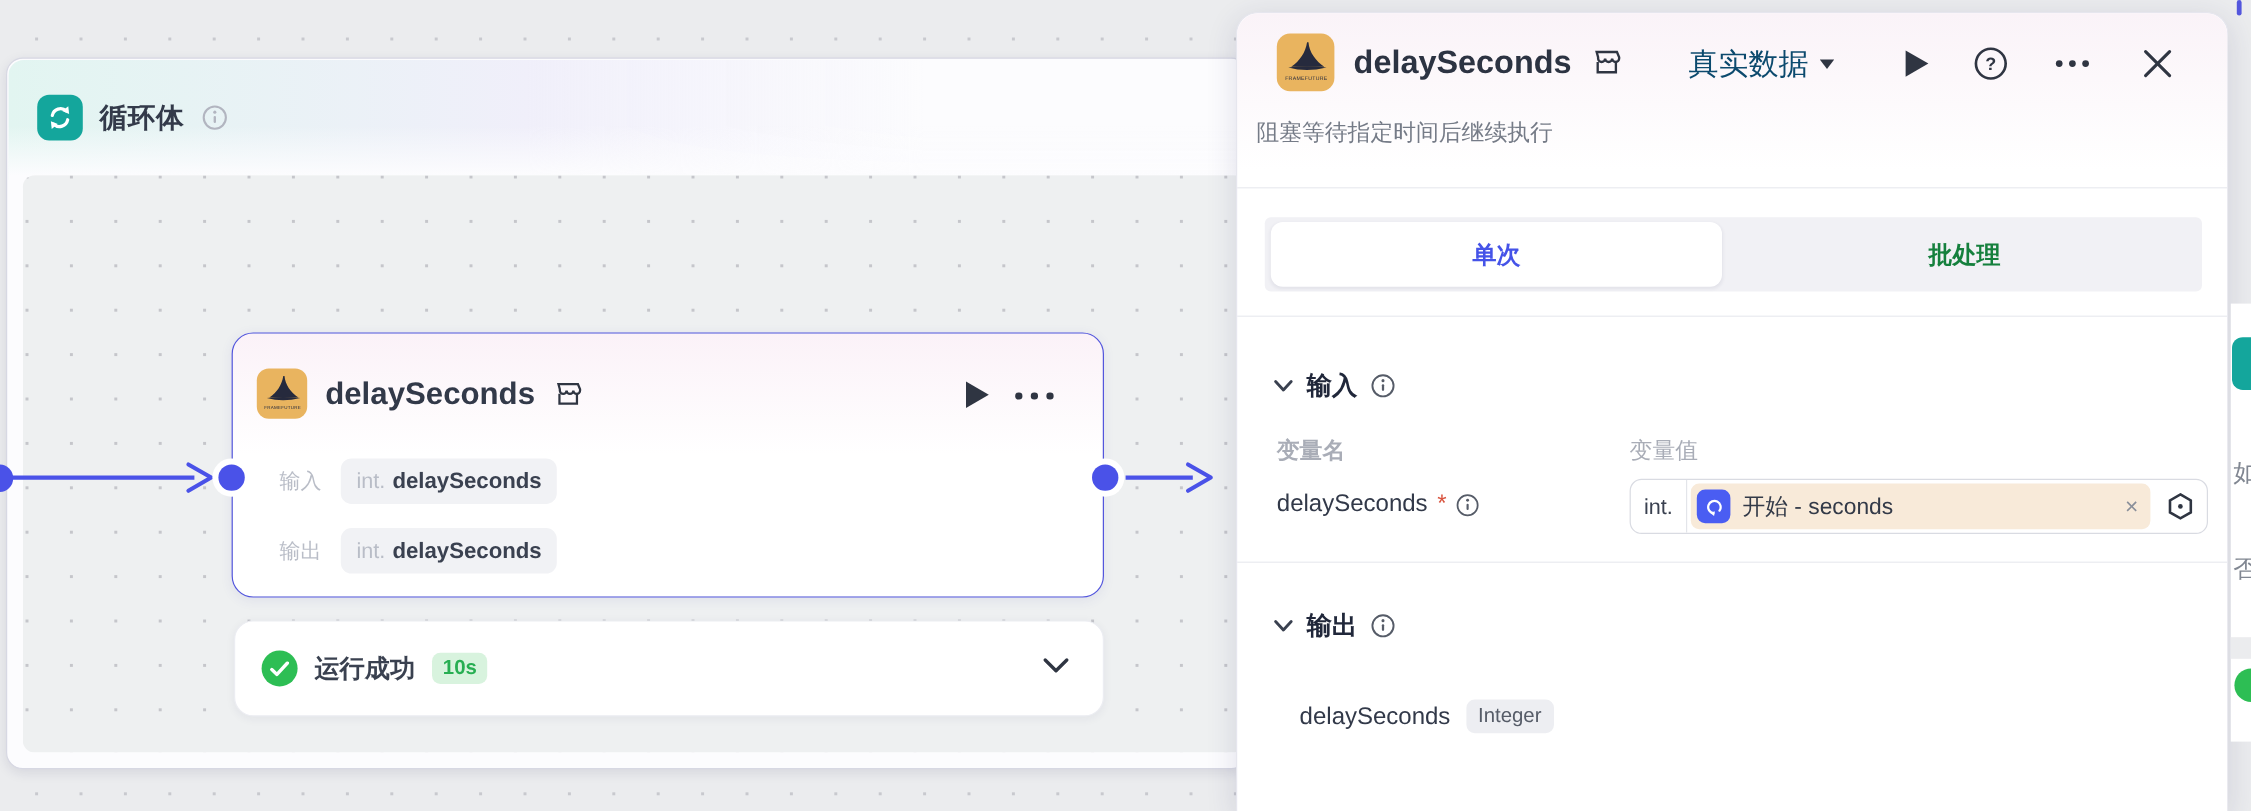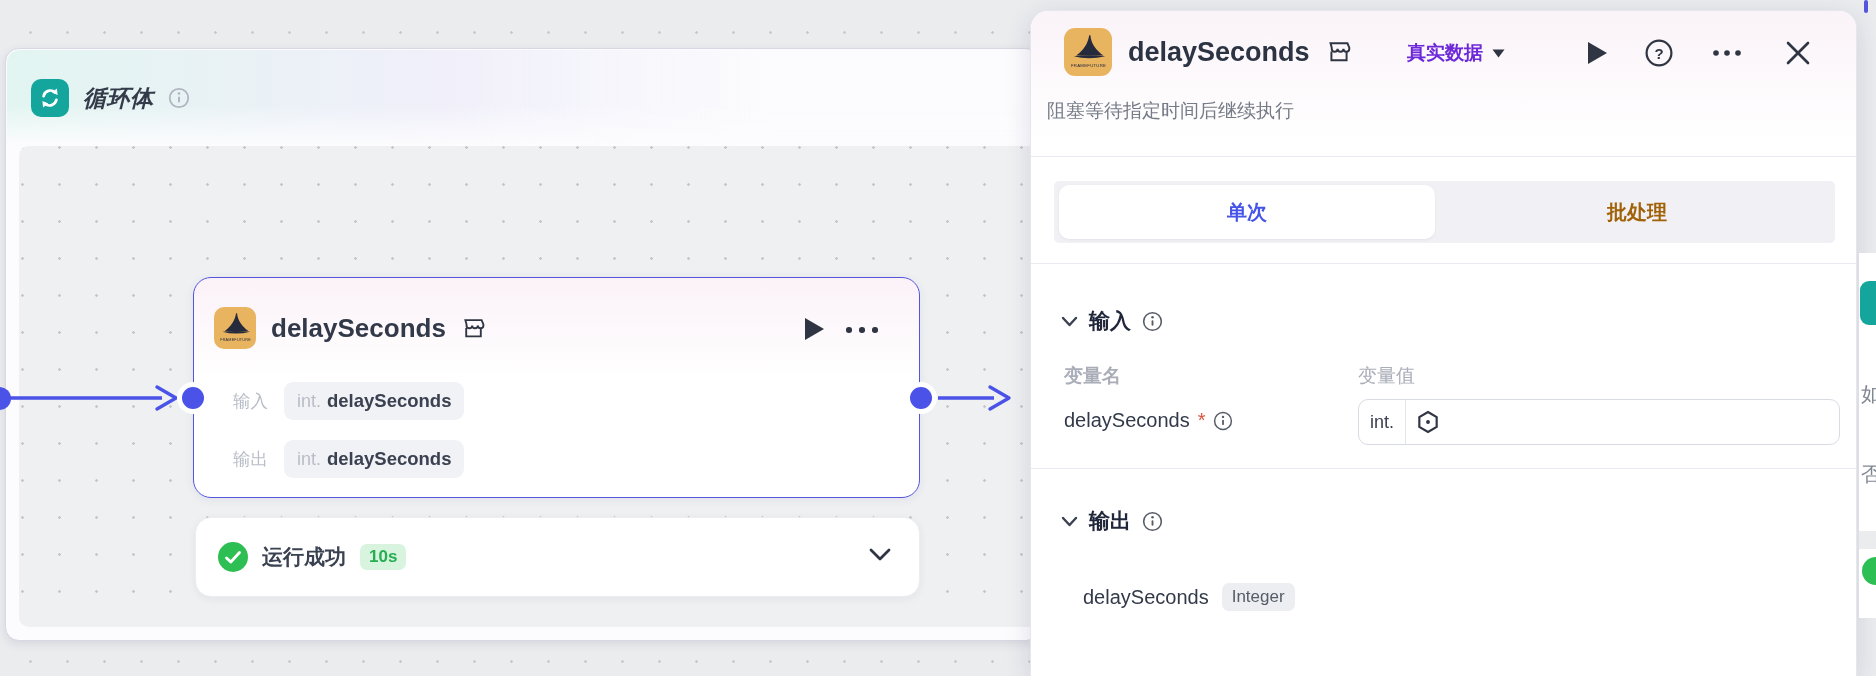--- a/index.html
+++ b/index.html
@@ -27,21 +27,21 @@
     background:
       linear-gradient(to bottom, rgba(255,255,255,0) 55%, #fcfcfe 96%),
       linear-gradient(to right, #e2f5f1 0%, #f0effa 42%, rgba(252,252,254,0) 74%);
   }
   .loop-header { position:absolute; left:25px; top:30px; display:flex; align-items:center; gap:14px; }
   .loop-icon {
     width:38px; height:38px; border-radius:10px;
     background:var(--teal,#14a69c);
     display:flex; align-items:center; justify-content:center;
   }
-  .loop-title { font-size:23px; font-weight:700; color:#333a4a; letter-spacing:.5px;font-style:italic; }
+  .loop-title { font-size:23px; font-weight:700; color:#333a4a; letter-spacing:.5px; }
   .loop-canvas {
     position:absolute; left:13px; top:97px; width:1019px; height:481px;
     background-color:#eef0f1; border-radius:10px;
     background-image: radial-gradient(circle, #c5c6cb 1.3px, transparent 1.45px);
     background-size:37px 37px; background-position:22px 20px;
   }
   
   .delay-node {
     position:absolute; left:193px; top:277px; width:727px; height:221px;
     background:linear-gradient(180deg,#fbf2f8 0%,#ffffff 46%);
@@ -92,34 +92,34 @@
     border-radius:18px 18px 0 0; box-shadow:0 6px 26px rgba(40,40,100,.14); z-index:10;
   }
   .panel-tint { position:absolute; left:0; right:0; top:0; height:145px; border-radius:18px 18px 0 0;
     background:linear-gradient(180deg,#faf3f8 0%, rgba(255,255,255,0) 90%); }
   .panel-header { position:absolute; left:33px; top:17px; display:flex; align-items:center; gap:16px; }
   .panel-icon { width:48px; height:48px; border-radius:11px; background:var(--orange,#e9b45f);
     display:flex; align-items:center; justify-content:center; overflow:hidden; }
   .panel-title { font-size:27px; font-weight:700; color:#2c3342; }
   .panel-mode { position:absolute; left:376px; top:28px; height:28px; display:flex; align-items:center; gap:9px;
     cursor:pointer; }
-  .panel-mode span { font-size:19px; font-weight:700; color:#6d28d9; }
+  .panel-mode span { font-size:25px; font-weight:400; color:#0c4a6e; }
   .hbtn { position:absolute; top:27px; width:30px; height:30px; display:flex; align-items:center; justify-content:center; cursor:pointer; }
   .panel-sub { position:absolute; left:16px; top:87px; font-size:19px; color:#757b87; }
   .pdivider { position:absolute; left:0; right:0; height:1px; background:#e9eaef; }
   
   .tab-track { position:absolute; left:23px; top:170px; width:781px; height:62px;
     background:#f1f1f5; border-radius:5px; }
   .tab-pill { position:absolute; left:5px; top:4px; width:376px; height:54px; background:#fff;
     border-radius:10px; box-shadow:0 1px 3px rgba(40,40,90,.07);
     display:flex; align-items:center; justify-content:center; cursor:pointer; }
   .tab-pill span { color:var(--tab-active,#4553e8); font-size:20px; font-weight:700; }
   .tab-ghost { position:absolute; left:385px; right:0; top:0; bottom:0;
     display:flex; align-items:center; justify-content:center; cursor:pointer; }
-  .tab-ghost span { color:#a16207; font-size:20px; font-weight:600; }
+  .tab-ghost span { color:#15803d; font-size:20px; font-weight:600; }
   
   .sec-head { position:absolute; left:30px; display:flex; align-items:center; gap:11px; cursor:default; }
   .sec-title { font-size:21px; font-weight:700; color:#20273a; }
   .col-label { position:absolute; font-size:19px; color:#a9adb7; }
   .param-name-group { position:absolute; left:33px; top:398px; display:flex; align-items:center; gap:8px; }
   .param-name { font-size:20px; color:#323949; }
   .req { color:#d9543f; font-size:20px; }
   .value-widget { position:absolute; left:327px; top:388px; width:482px; height:46px;
     border:1px solid #d9dbe2; border-radius:10px; background:#fff; display:flex; align-items:stretch; overflow:hidden; }
   .vw-type { width:47px; display:flex; align-items:center; justify-content:center;
@@ -321,20 +321,30 @@
       <span class="req">*</span>
     <svg width="20" height="20" viewBox="0 0 20 20" style="cursor:pointer">
       <circle cx="10" cy="10" r="8.4" fill="none" stroke="#565c68" stroke-width="1.5"></circle>
       <rect x="9.1" y="8.7" width="1.8" height="5.4" rx="0.9" fill="#565c68"></rect>
       <circle cx="10" cy="5.9" r="1.2" fill="#565c68"></circle>
     </svg>
   </div>
 
   <div class="value-widget">
     <span class="vw-type">int.</span>
+    <span class="vw-chip">
+      <span class="ref-icon">
+        <svg width="17" height="17" viewBox="0 0 20 20" fill="none">
+          <path d="M15.2 13.6 A6.1 6.1 0 1 0 9.2 16.1" stroke="#fff" stroke-width="2.2" stroke-linecap="round"></path>
+          <polygon points="9.9,18.9 6.1,15.9 10.6,14.2" fill="#fff"></polygon>
+        </svg>
+      </span>
+      <span class="vw-value">开始 - seconds</span>
+      <span class="vw-x">×</span>
+    </span>
     <span class="vw-gear">
       <svg width="26" height="26" viewBox="0 0 24 24" fill="none">
         <path d="M12 2.8 L20 7.4 V16.6 L12 21.2 L4 16.6 V7.4 Z" stroke="#2f3542" stroke-width="2"></path>
         <circle cx="12" cy="12" r="1.8" fill="#2f3542"></circle>
       </svg>
     </span>
   </div>
 
   <div class="pdivider" style="top:457px;"></div>
 

